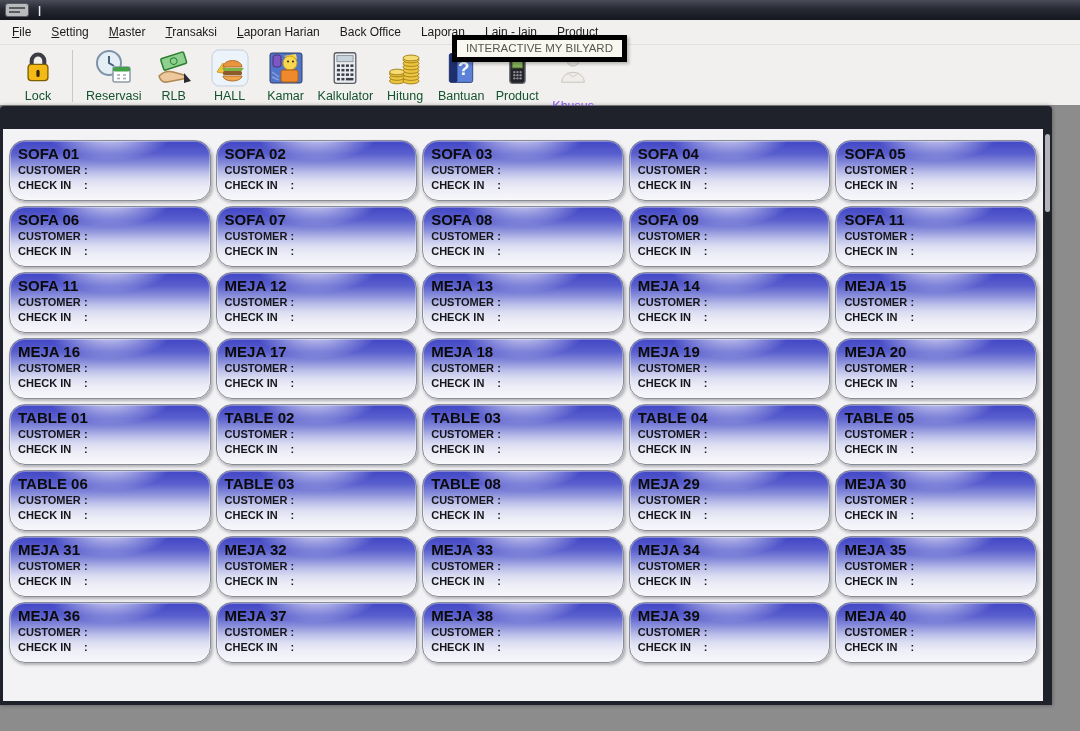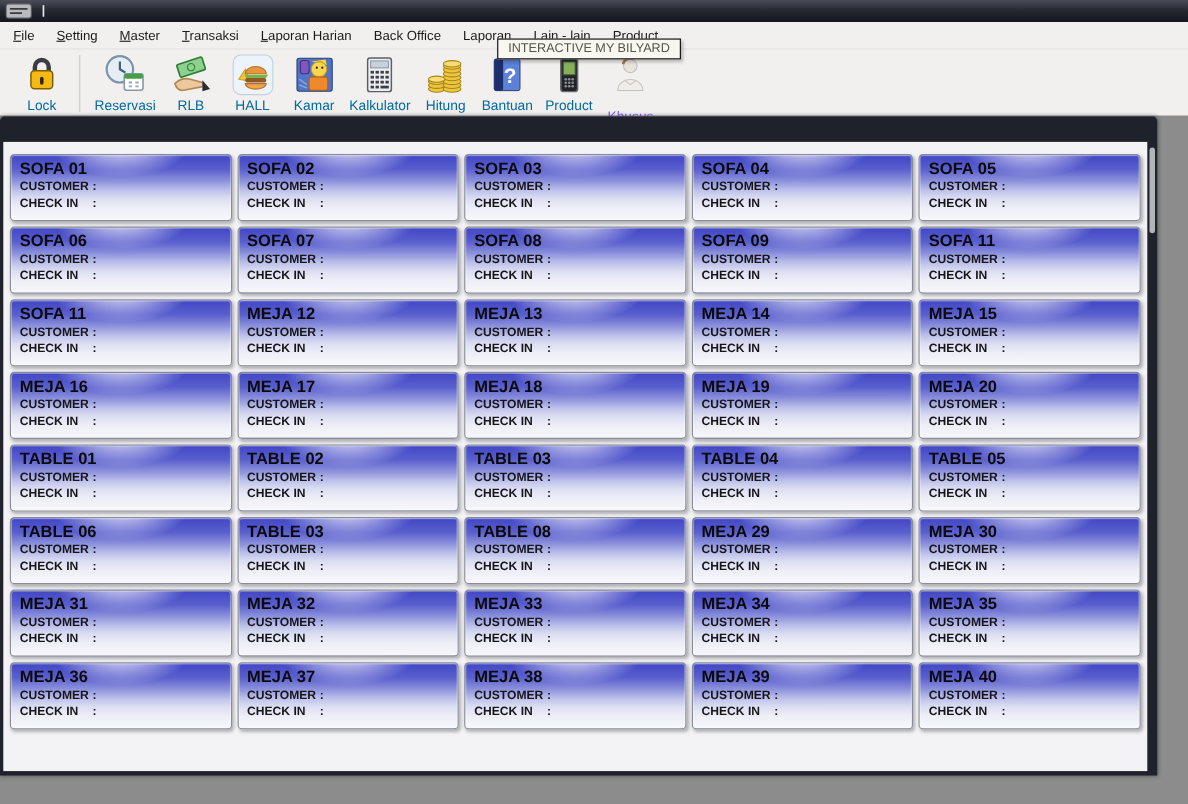--- a/index.html
+++ b/index.html
@@ -15,27 +15,27 @@
 
   
   .chrome { position:absolute; left:0; top:20px; width:1080px; height:85px; background:#f1f0ee;text-align:center; }
   .menubar { height:25px; display:flex; align-items:center; padding-left:2px;
     border-bottom:1px solid #e3e1de; }
   .menu-item { font-size:12px; color:#1a1a1a; padding:4px 10px; cursor:default; white-space:nowrap; }
   .menu-item u { text-decoration:underline; }
   .toolbar { height:59px; display:flex; align-items:flex-start; padding:3px 0 0 10px; }
   .tool { display:flex; flex-direction:column; align-items:center; min-width:56px; padding:0 4px; }
   .tool .icn { width:40px; height:40px; display:flex; align-items:center; justify-content:center; }
-  .tool .lbl { font-size:12.5px; color:#0369a1; margin-top:1px; white-space:nowrap; }
+  .tool .lbl { font-size:12.5px; color:#14532d; margin-top:1px; white-space:nowrap; }
   .tool.disabled .lbl { color:#8b5cf6;margin-top:11px; }
   .tb-sep { width:1px; height:52px; background:#cbc9c5; margin:2px 9px 0 6px; }
 
   
   .tooltip { position:absolute; left:452px; top:35px; z-index:60;
-    background:#f8f8f1; border:1px solid #000000; color:#56564e;
+    background:#f8f8f1; border:5px solid #000000; color:#56564e;
     font-size:11.5px; padding:2px 9px 3px; white-space:nowrap;
     box-shadow:2px 2px 3px rgba(0,0,0,.25);text-align:center; }
 
   
   .status-window { position:absolute; left:0px; top:106px; width:1052px; height:599px;
     background:#20222b; border-radius:4px 4px 0 0;
     box-shadow:0 0 4px rgba(0,0,0,.4); }
   .status-titlebar { position:relative; height:23px;
     background:linear-gradient(180deg,#888b94 0%,#5d6069 45%,#3b3d46 100%);
     border-radius:4px 4px 0 0; display:flex; align-items:center; padding:0 8px; gap:7px; }
@@ -44,21 +44,21 @@
     background:linear-gradient(180deg,#454854 0%,#1d1f27 100%);
     border:1px solid #9a9da4; border-radius:4px; color:#fff; font-weight:bold;
     font-size:12px; line-height:16px; text-align:center; cursor:default; }
   .status-body { position:absolute; left:3px; right:9px; top:23px; bottom:4px;
     background:#f3f3f5; padding:11px 6px; overflow:hidden; }
   .edge-thumb { position:absolute; right:2px; top:28px; width:5px; height:78px;
     background:#b2b4ba; border-radius:3px; }
 
   
   .grid { display:grid; grid-template-columns:repeat(5,1fr); gap:5px; }
-  .card { height:61px; border:1px solid #878c96; border-radius:4px; padding:3px 8px 0;
+  .card { height:61px; border:1px solid #878c96; border-radius:16px; padding:3px 8px 0;
     position:relative; overflow:hidden; cursor:default;
     background:
       radial-gradient(ellipse 58% 95% at 50% -18%, rgba(255,255,255,.95) 0%, rgba(255,255,255,0) 55%),
       linear-gradient(180deg,#4146c5 0%,#5a5fce 22%,#8d92dc 40%,#bcc0ea 54%,#dadcf1 66%,#ededf7 80%,#f7f7fb 100%);
     box-shadow:1.5px 2px 3px rgba(55,55,65,.35), inset 0 0 0 1px rgba(255,255,255,.35); }
   .card-title { font-size:15px; font-weight:bold; color:#0b0b0b; line-height:19px; position:relative; }
   .card-row { display:flex; font-size:11px; font-weight:bold; color:#15151a; line-height:14.5px; position:relative; }
   .card-row:first-of-type { margin-top:2px; }
   .card-row .rl { width:66px; }
   .card-row .rc { width:10px; }

